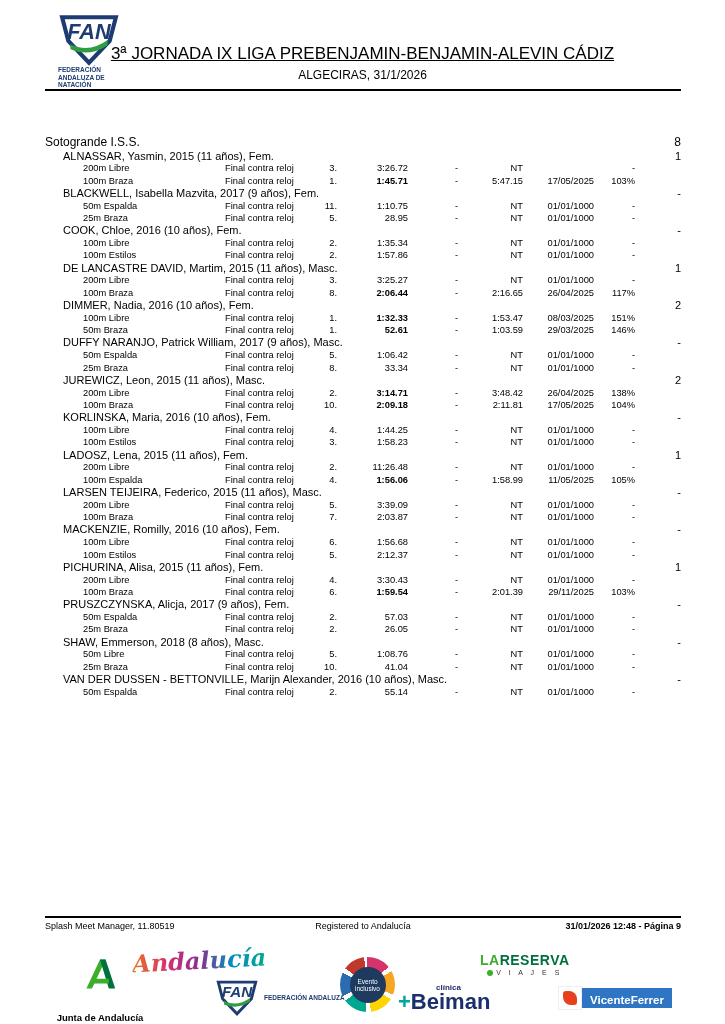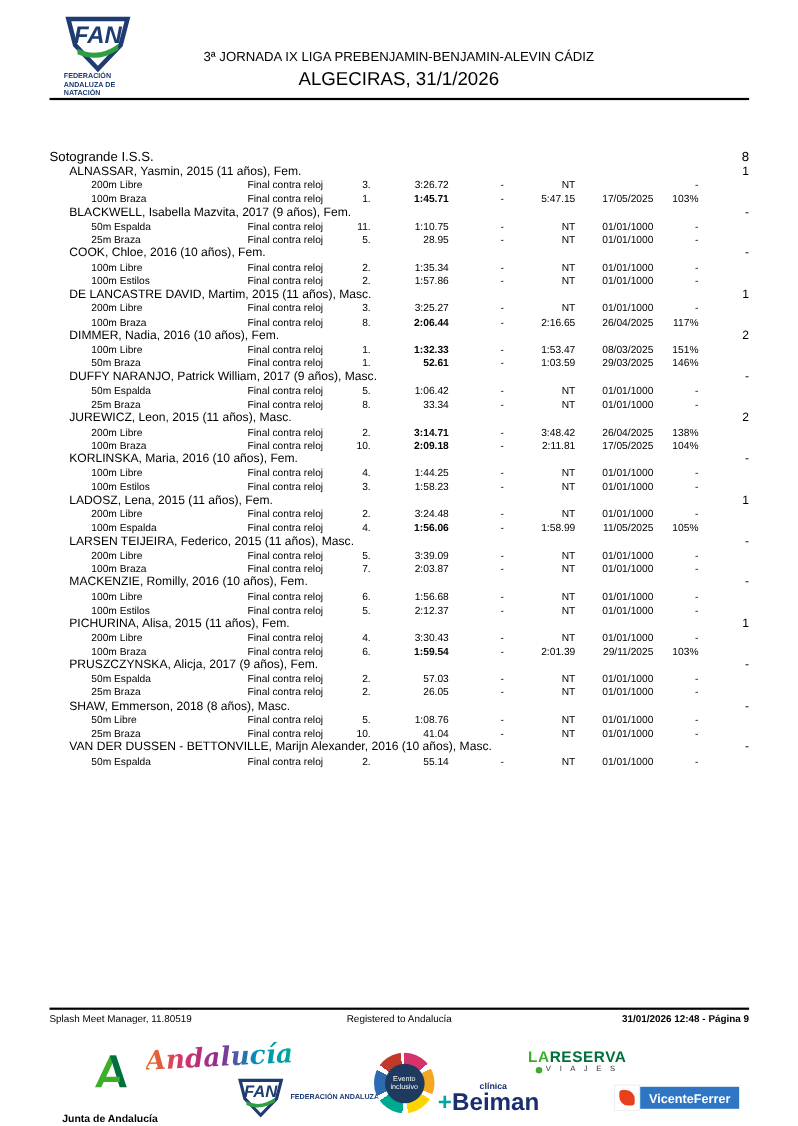--- a/index.html
+++ b/index.html
@@ -8,22 +8,22 @@
   .page {
     position:relative; width:725px; height:1024px; background:#fff;
     font-family:"Liberation Sans", sans-serif; color:#000; overflow:hidden;border-radius:16px;
   }
 
   
   .hdr-logo { position:absolute; left:50px; top:14px; width:78px; text-align:center; }
   .hdr-logo svg { width:62px; height:52px; display:block; margin:0 auto; }
   .hdr-logo .fedtxt { font-size:6.5px; font-weight:bold; color:#1e3c72; line-height:7.5px; text-align:left; margin-left:8px; }
   .titles { position:absolute; left:0; top:44px; width:725px; text-align:center; }
-  .titles .t1 { font-size:12px; }
-  .titles .t2 { font-size:17px; margin-top:4px; }
+  .titles .t1 { font-size:17px;text-decoration:underline; }
+  .titles .t2 { font-size:12px; margin-top:4px; }
   .rule { position:absolute; left:45px; width:636px; height:1.5px; background:#000; }
   .rule.top { top:89px; }
   .rule.bottom { top:916px; }
 
   
   .results { position:absolute; left:45px; top:97px; width:636px;margin-top:38px; }
   .club-row { display:grid; grid-template-columns:1fr 43px; font-size:12px; height:14.5px; line-height:14.5px; }
   .club-row .pts, .sw-row .pts { text-align:right; }
   .sw-row { display:grid; grid-template-columns:1fr 43px; font-size:11px; height:12.8px; line-height:12.8px; padding-left:18px; }
   .ev-row { display:grid; grid-template-columns:142px 72px 40px 71px 50px 65px 71px 41px 43px;
@@ -326,21 +326,21 @@
 
     <div class="sw-row">
       <span>LADOSZ, Lena,  2015 (11 años),  Fem.</span>
       <span class="pts">1</span>
     </div>
 
     <div class="ev-row">
       <span>200m Libre</span>
       <span>Final contra reloj</span>
       <span class="c-r">2.</span>
-      <span class="c-r">3:24.48</span>
+      <span class="c-r">11:26.48</span>
       <span class="c-r">-</span>
       <span class="c-r">NT</span>
       <span class="c-r">01/01/1000</span>
       <span class="c-r">-</span>
       <span class="c-r"></span>
     </div>
 
     <div class="ev-row">
       <span>100m Espalda</span>
       <span>Final contra reloj</span>

